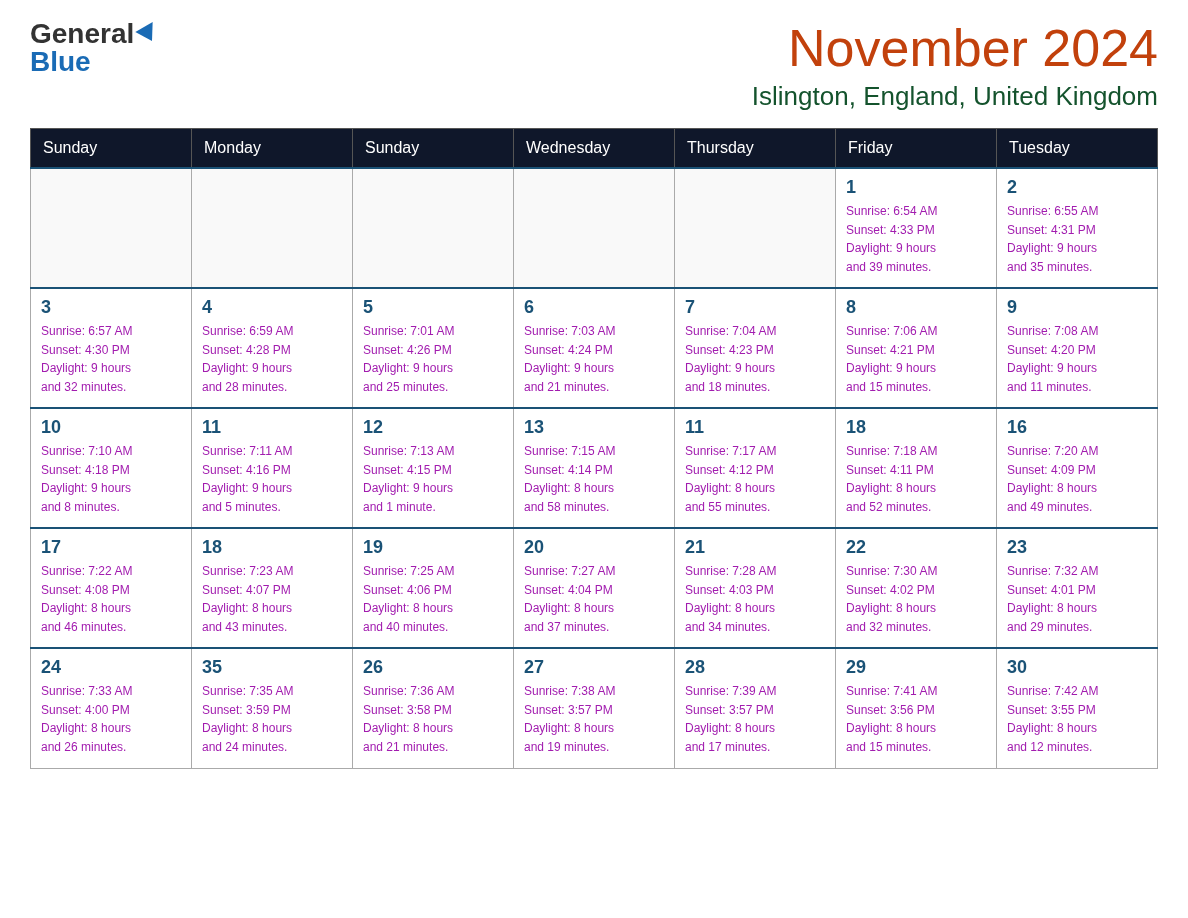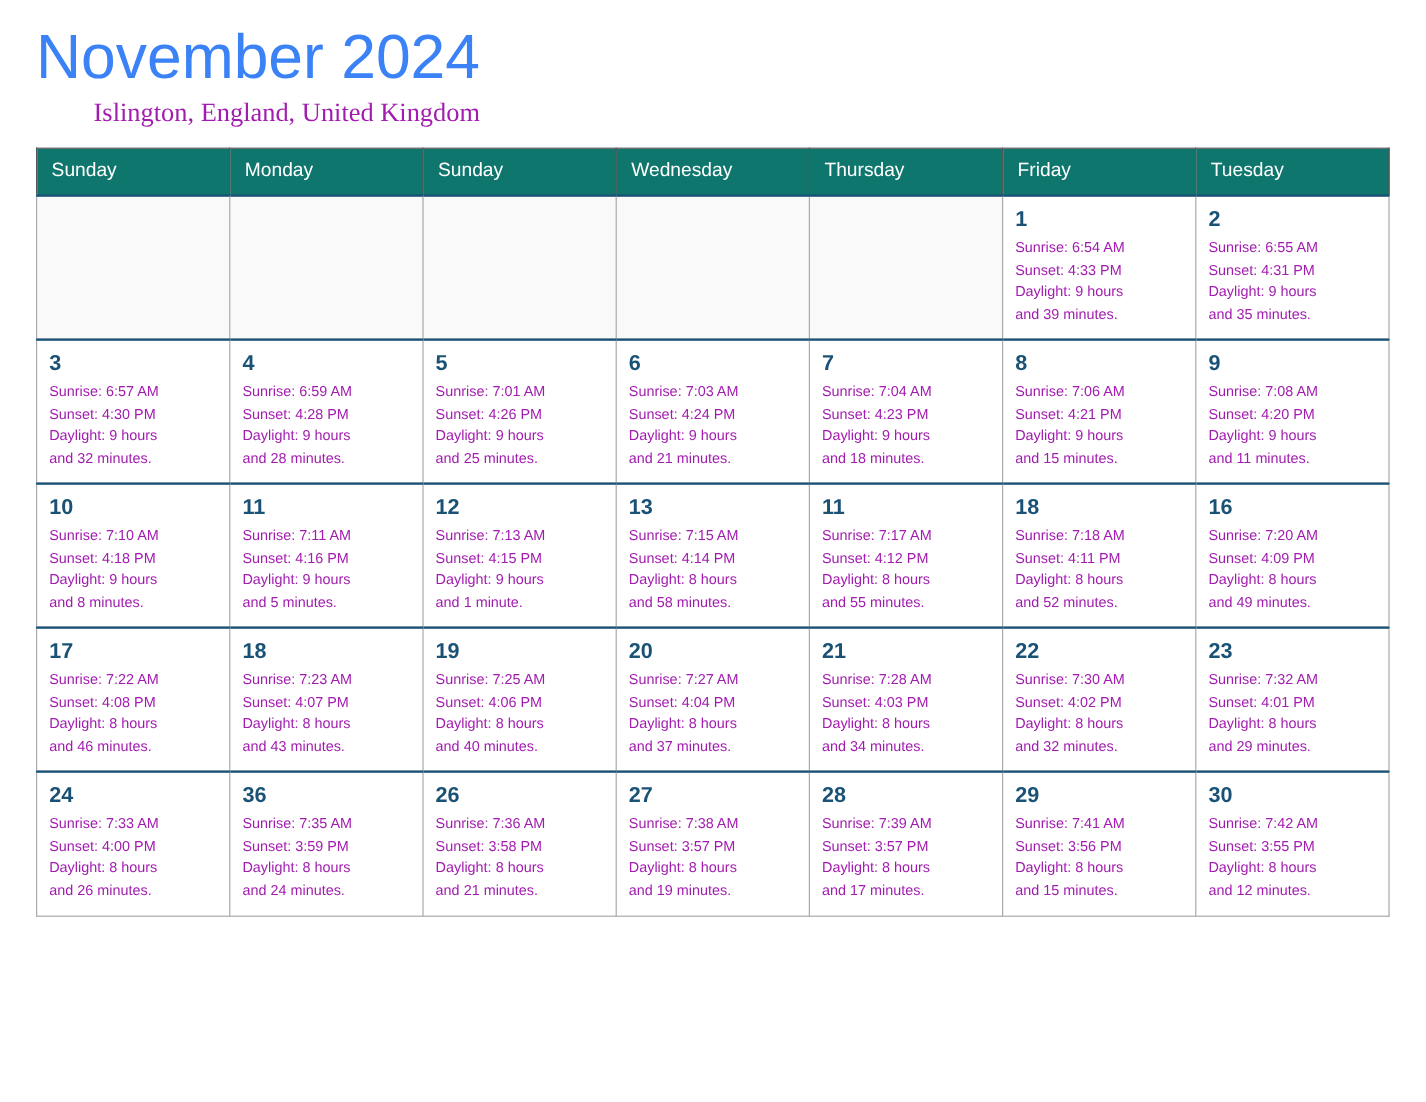--- a/index.html
+++ b/index.html
@@ -47,36 +47,35 @@
     .logo-top-row {
       display: flex;
       align-items: center;
     }
     .title-area {
       text-align: right;
     }
     .month-title {
       font-size: 52px;
       font-weight: normal;
-      color: #3b82f6;
+      color: #c2410c;
       line-height: 1.1;
     }
     .location-title {
-      font-size: 22px;
-      color: #a21caf;
+      font-size: 26px;
+      color: #14532d;
       margin-top: 4px;
-      font-family: Liberation Serif, serif;
     }
     .calendar-table {
       width: 100%;
       border-collapse: collapse;
       border: 1px solid #555;
     }
     .calendar-table th {
-      background-color: #0f766e;
+      background-color: #0f172a;
       color: #fff;
       font-size: 16px;
       font-weight: normal;
       padding: 10px 12px;
       text-align: left;
       border: 1px solid #555;
     }
     .calendar-table td {
       vertical-align: top;
       padding: 8px 10px;
@@ -101,20 +100,27 @@
       background: #f9f9f9;
     }
     .week-row td {
       border-top: 2px solid #1a5276;
     }
   </style>
 </head>
 <body>
 
 <div class="header-area">
+  <div class="logo">
+    <div class="logo-top-row">
+      <span class="logo-general">General</span>
+      <span class="logo-triangle"></span>
+    </div>
+    <span class="logo-blue">Blue</span>
+  </div>
   <div class="title-area">
     <div class="month-title">November 2024</div>
     <div class="location-title">Islington, England, United Kingdom</div>
   </div>
 </div>
 
 <table class="calendar-table">
   <thead>
     <tr>
     <th>Sunday</th>
@@ -231,21 +237,21 @@
           <span class="day-number">23</span>
           <div class="day-info">Sunrise: 7:32 AM<br>Sunset: 4:01 PM<br>Daylight: 8 hours<br>and 29 minutes.</div>
         </td>
       </tr>
       <tr class="week-row">
         <td>
           <span class="day-number">24</span>
           <div class="day-info">Sunrise: 7:33 AM<br>Sunset: 4:00 PM<br>Daylight: 8 hours<br>and 26 minutes.</div>
         </td>
         <td>
-          <span class="day-number">36</span>
+          <span class="day-number">35</span>
           <div class="day-info">Sunrise: 7:35 AM<br>Sunset: 3:59 PM<br>Daylight: 8 hours<br>and 24 minutes.</div>
         </td>
         <td>
           <span class="day-number">26</span>
           <div class="day-info">Sunrise: 7:36 AM<br>Sunset: 3:58 PM<br>Daylight: 8 hours<br>and 21 minutes.</div>
         </td>
         <td>
           <span class="day-number">27</span>
           <div class="day-info">Sunrise: 7:38 AM<br>Sunset: 3:57 PM<br>Daylight: 8 hours<br>and 19 minutes.</div>
         </td>

